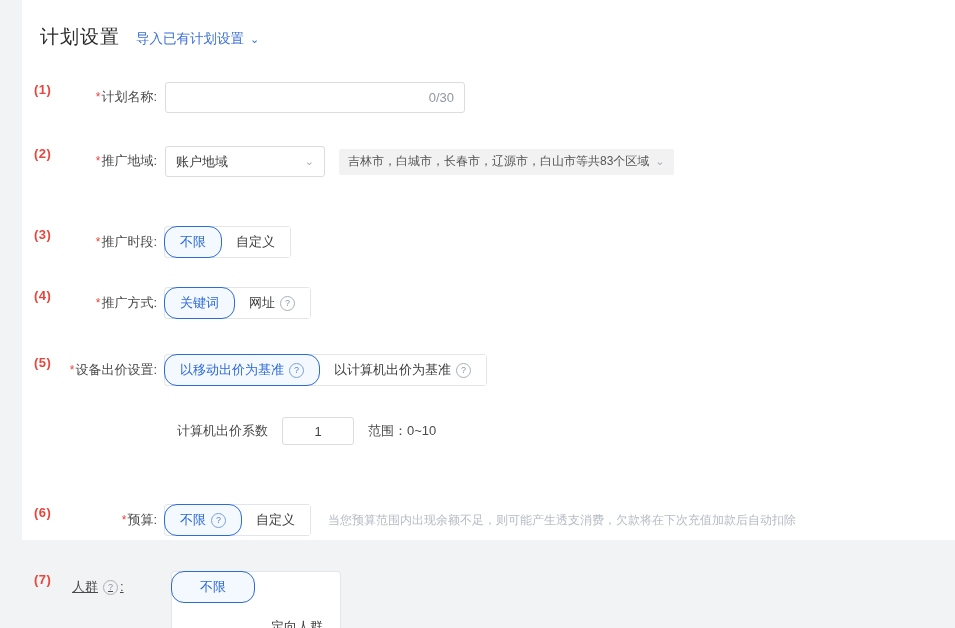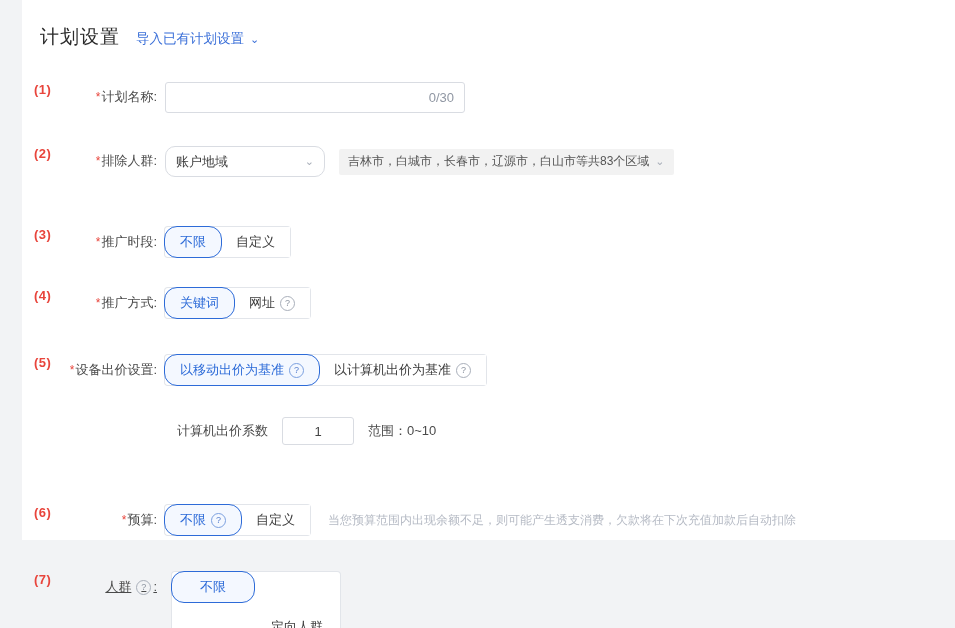--- a/index.html
+++ b/index.html
@@ -126,21 +126,21 @@
     font-size: 13px;
     color: #444;
   }
 
   
   .select {
     box-sizing: border-box;
     width: 160px;
     height: 31px;
     border: 1px solid #d9dce2;
-    border-radius: 10px;
+    border-radius: 3px;
     background: #fff;
     display: flex;
     align-items: center;
     padding: 0 10px;
     font-size: 13px;
     color: #3d3d3d;
     cursor: pointer;
   }
   .select .val { flex: 1; white-space: nowrap; }
   .select .caret, .tagbox .caret {
@@ -265,21 +265,21 @@
     <div class="field" style="top:0;">
       <div class="text-input">
         <span>0/30</span>
       </div>
     </div>
   </div>
 
   <div class="row" style="top:146px;">
     <div class="marker" style="left:12px;">(2)</div>
     <div class="label">
-      <span class="star">*</span><span>排除人群:</span>
+      <span class="star">*</span><span>推广地域:</span>
     </div>
     <div class="field" style="top:0; display:flex; align-items:center; gap:14px;">
       <div class="select">
         <span class="val">账户地域</span>
         <span class="caret">⌄</span>
       </div>
       <div class="tagbox">
         <span>吉林市，白城市，长春市，辽源市，白山市等共83个区域</span>
         <span class="caret">⌄</span>
       </div>
@@ -363,21 +363,21 @@
         <div class="seg-item">
           <span>自定义</span>
         </div>
       </div>
       <span class="hint">当您预算范围内出现余额不足，则可能产生透支消费，欠款将在下次充值加款后自动扣除</span>
     </div>
   </div>
 
   <div class="row" style="top:572px;">
     <div class="marker" style="left:12px;">(7)</div>
-    <div class="label" style="display:flex; align-items:center; justify-content:flex-end;text-decoration:underline;">
+    <div class="label" style="display:flex; align-items:center; justify-content:flex-start;text-decoration:underline;">
       <span>人群</span>
       <span class="help">?</span>
       <span style="margin-left:2px;">:</span>
     </div>
     <div class="field" style="top:0; left:150px;">
       <div class="seg">
         <div class="seg-item selected" style="padding:0 28px;">
           <span>不限</span>
         </div>
         <div class="seg-item" style="padding:0 17px;margin-top:40px;">

